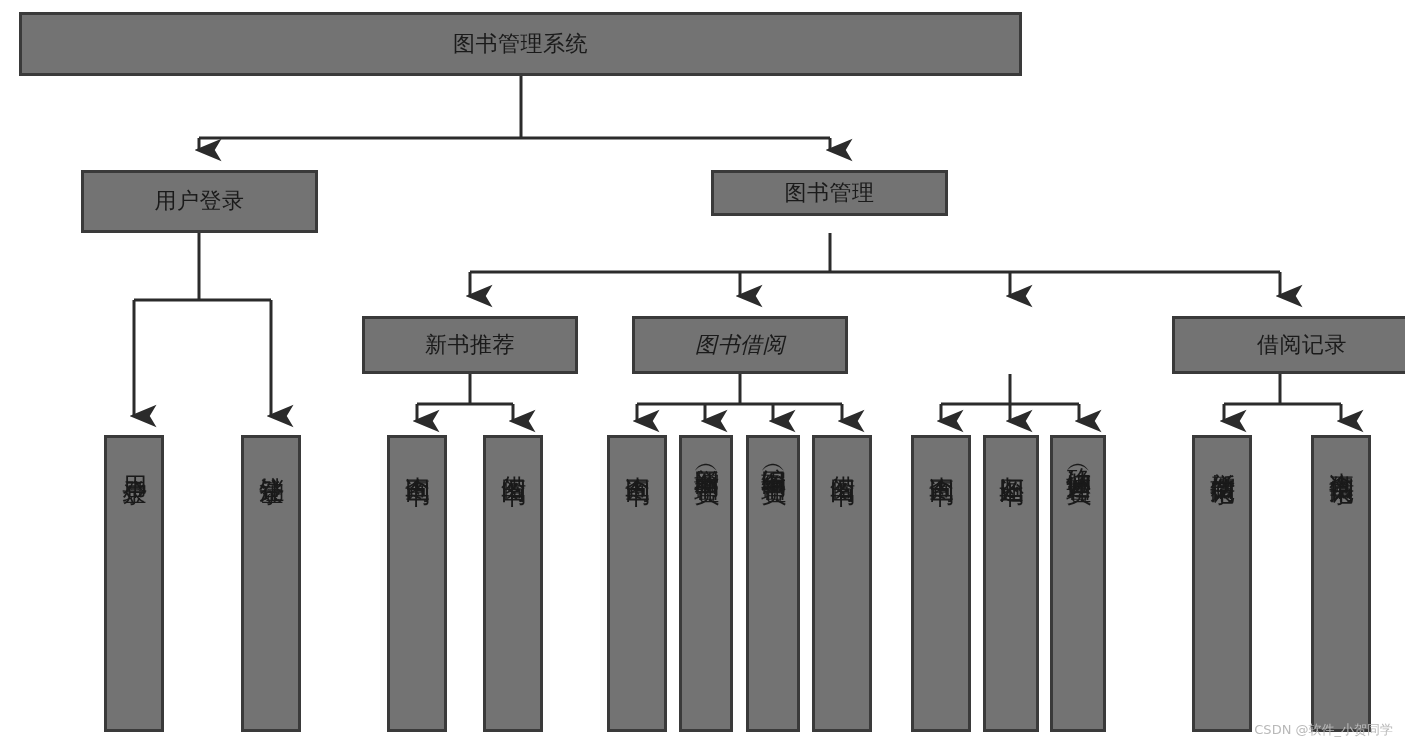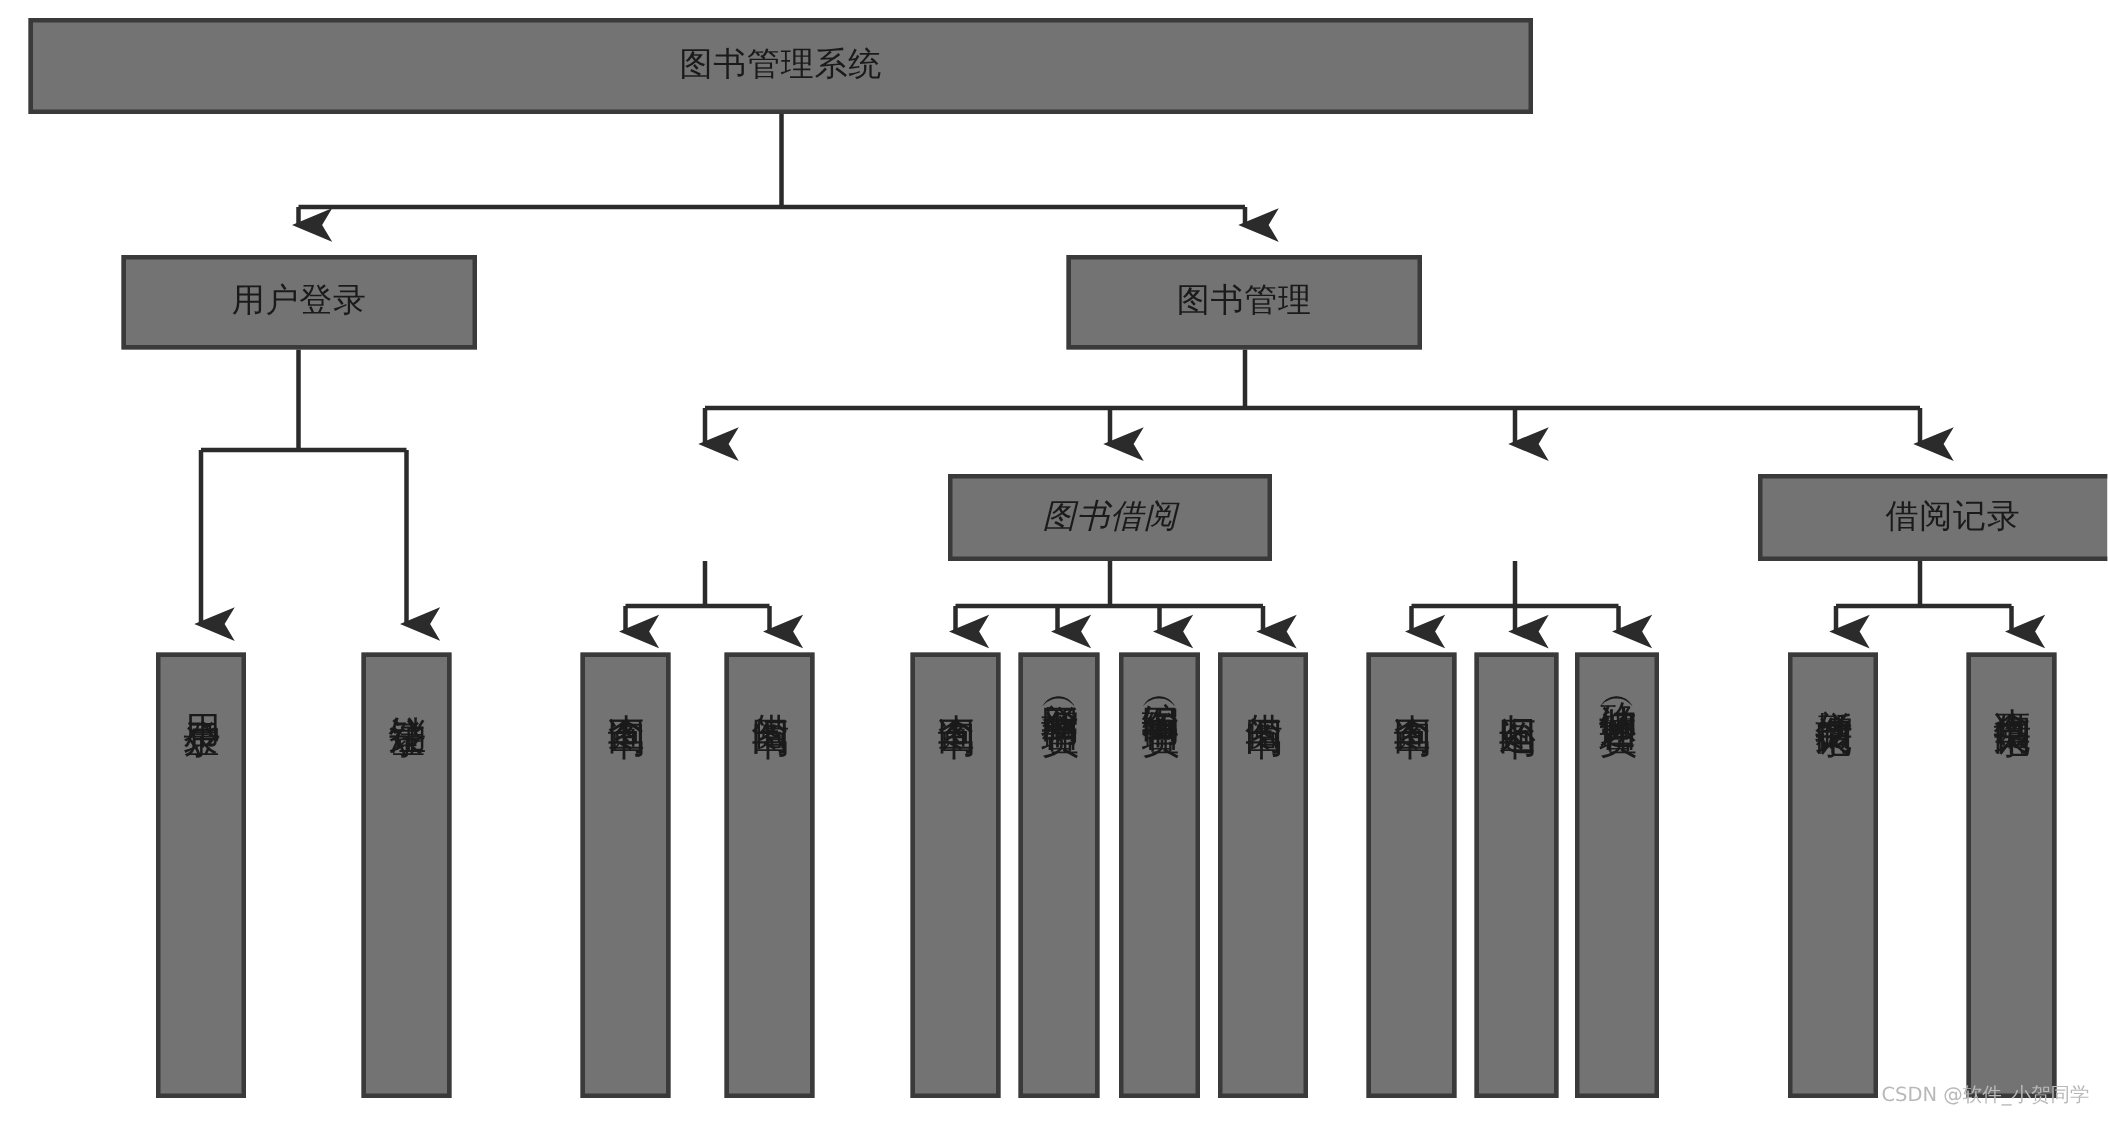--- a/index.html
+++ b/index.html
@@ -124,24 +124,27 @@
     </g>
   </svg>
 
   <div class="node horizontal" style="left:19px; top:12px; width:1003px; height:64px;">
     <span class="label">图书管理系统</span>
   </div>
 
   <div class="node horizontal" style="left:81px; top:170px; width:237px; height:63px;">
     <span class="label">用户登录</span>
   </div>
-  <div class="node horizontal" style="left:711px; top:170px; width:237px; height:63px;">
+  <div class="node horizontal" style="left:711px; top:170px; width:237px; height:46px;">
     <span class="label">图书管理</span>
   </div>
 
+  <div class="node horizontal" style="left:362px; top:316px; width:216px; height:58px;">
+    <span class="label">新书推荐</span>
+  </div>
   <div class="node horizontal" style="left:632px; top:316px; width:216px; height:58px;font-style:italic;">
     <span class="label">图书借阅</span>
   </div>
   <div class="node horizontal" style="left:1172px; top:316px; width:260px; height:58px;">
     <span class="label">借阅记录</span>
   </div>
 
   <div class="node vertical" style="left:104px; top:435px; width:60px; height:297px;">
     <span class="label">用户登录</span>
   </div>

